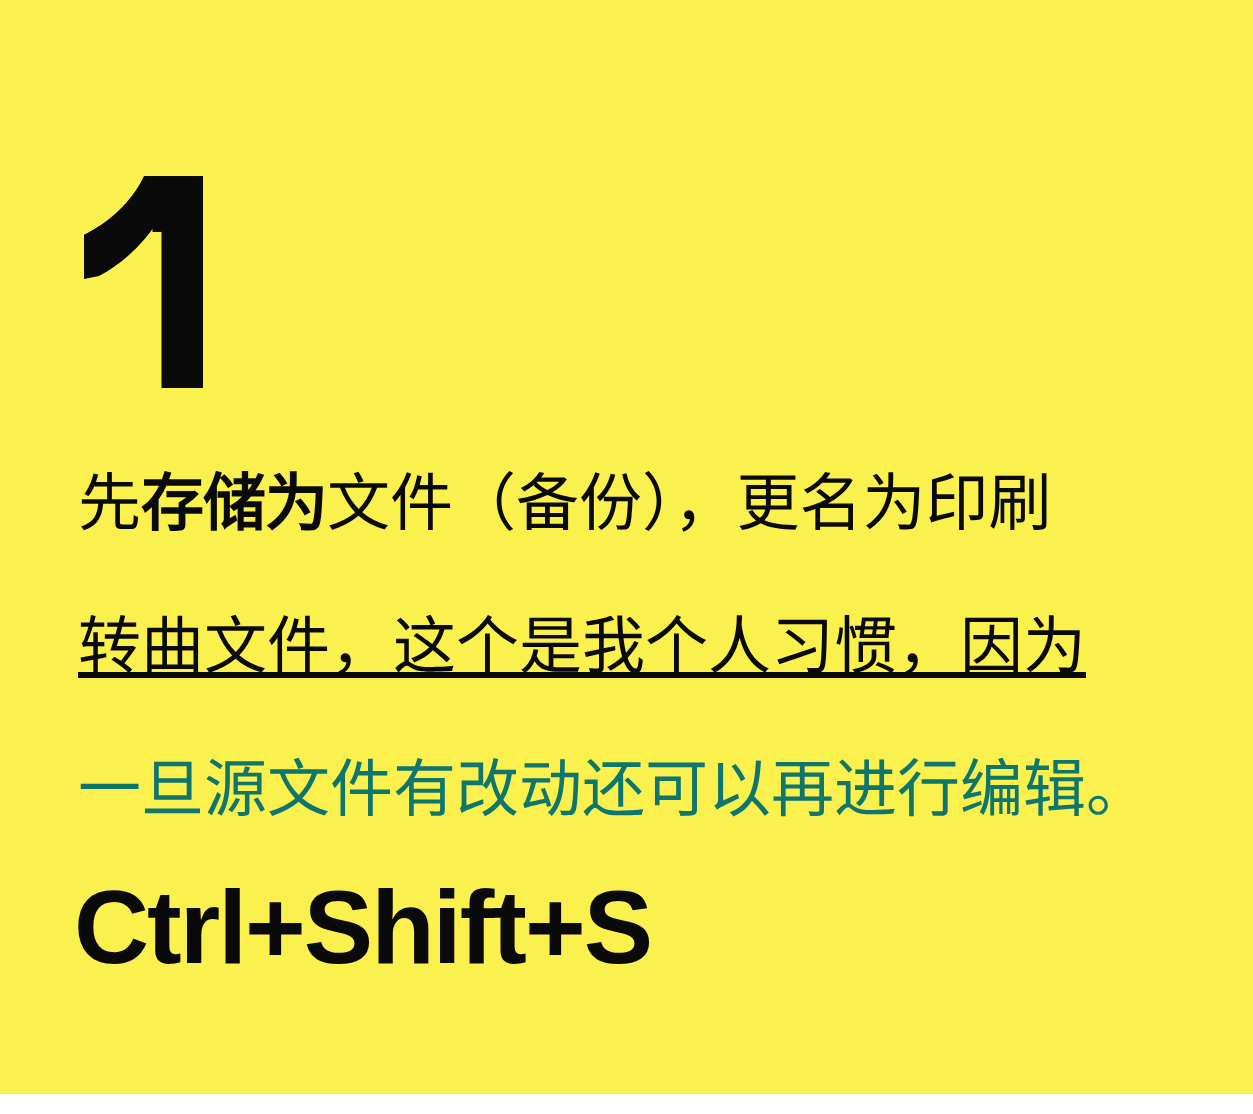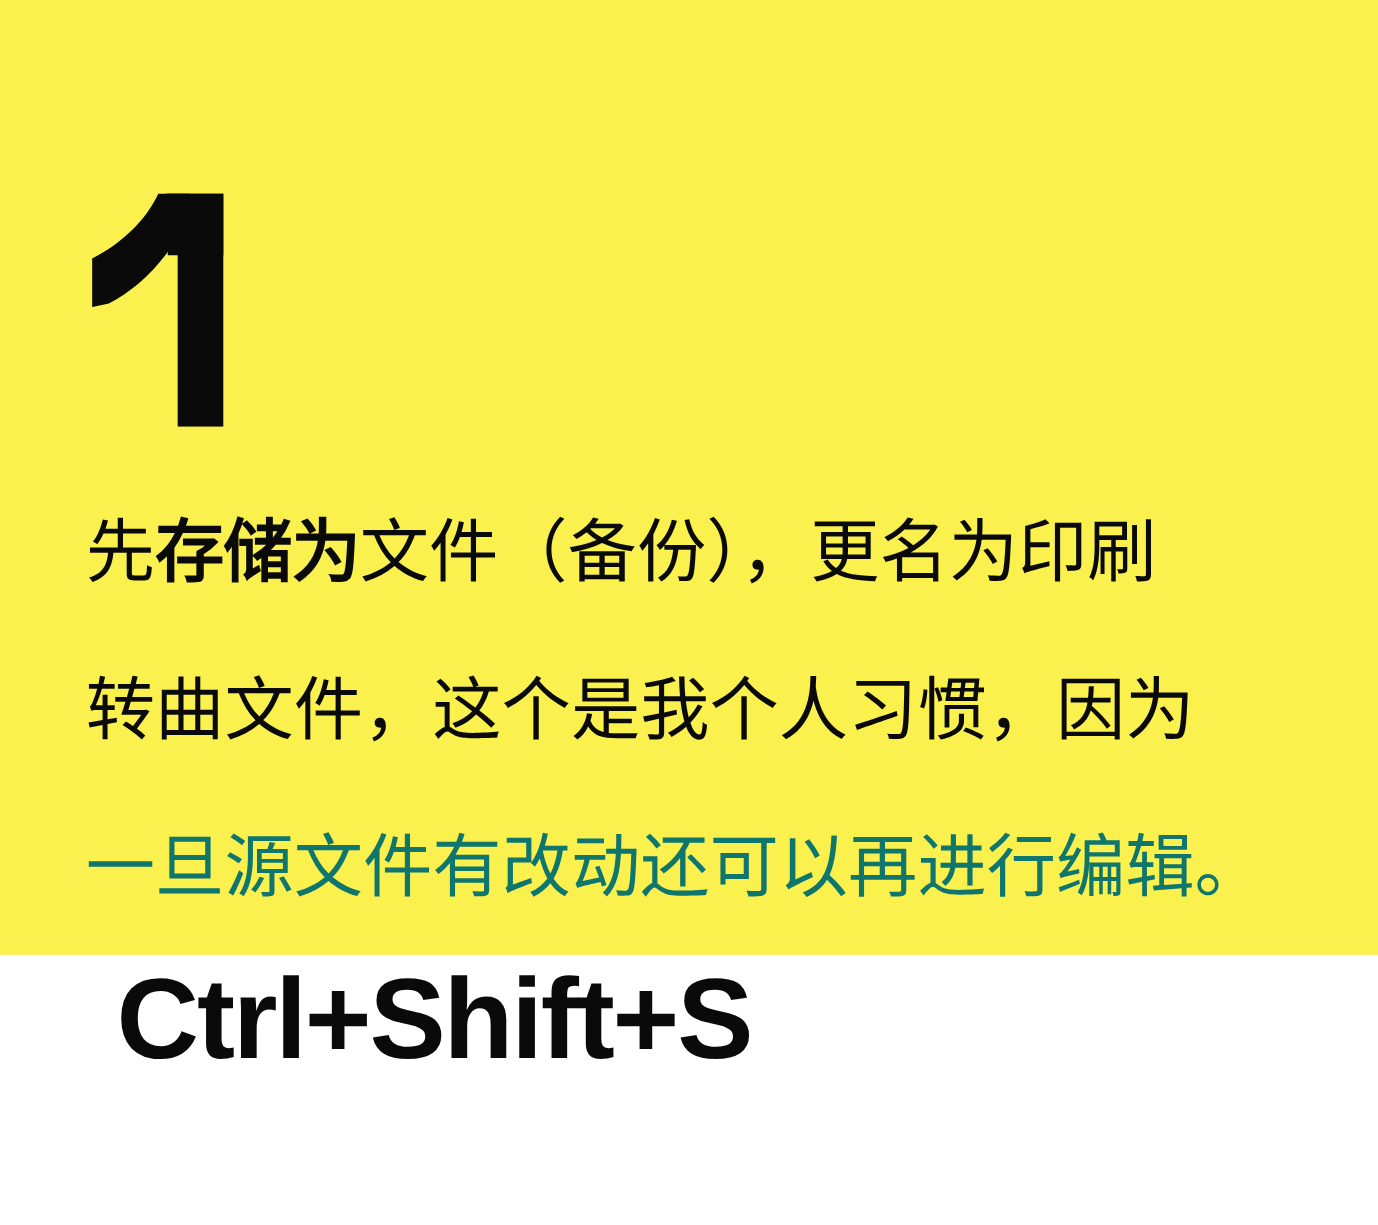--- a/index.html
+++ b/index.html
@@ -10,21 +10,21 @@
   body {
     width: 1253px;
     height: 1114px;
     overflow: hidden;
     font-family: "Liberation Sans", "DejaVu Sans", sans-serif;
   }
 
   #slide {
     position: relative;
     width: 1253px;
-    height: 868px;
+    height: 1094px;
     background: #FAF14F;
     box-sizing: border-box;
     padding-left: 27px;
   }
 
   
   .step-number {
     position: absolute;
     left: 74px;
     top: 176px;
@@ -97,23 +97,23 @@
       <path fill="#0A0A0A" d="M78.5 0 H129 V56 H78.5 Z"></path>
       <path fill="#0A0A0A" d="M10 59 C40 44 64 22 76 0 H98 C86 34 55 71 10 103 Z"></path>
     </svg>
     <span class="step-number-text">1</span>
   </div>
 
   <div class="body-copy">
     <div class="copy-line" style="color: rgb(10, 10, 10);">
       <span class="seg">先</span><span class="seg bold">存储为</span><span class="seg">文件（备份），更名为印刷</span>
     </div>
-    <div class="copy-line" style="color: rgb(10, 10, 10);">
+    <div class="copy-line" style="color: rgb(10, 10, 10); text-decoration: underline;">
       <span class="seg">转曲文件，这个是我个人习惯，因为</span>
     </div>
     <div class="copy-line" style="color: #0f766e;">
       <span class="seg">一旦源文件有改动还可以再进行编辑。</span>
     </div>
   </div>
 
-  <div class="shortcut" style="color: rgb(10, 10, 10); margin-left: 32px;">Ctrl+Shift+S</div>
+  <div class="shortcut" style="color: rgb(10, 10, 10);">Ctrl+Shift+S</div>
 
 </div>
 
 </body></html>

